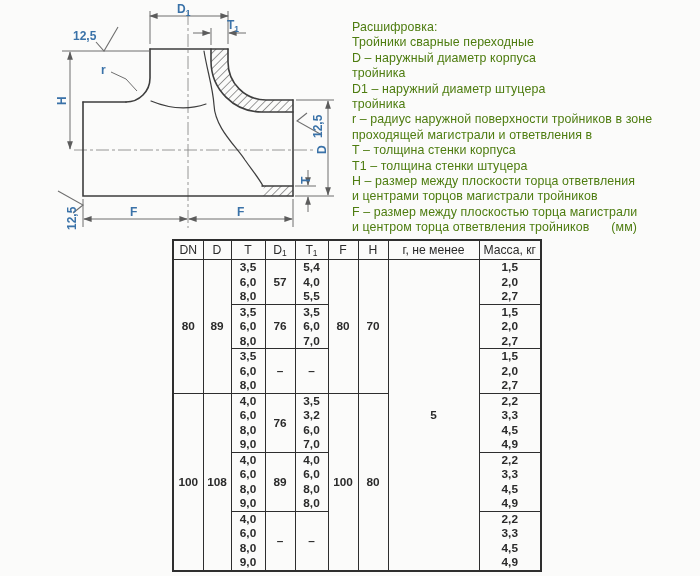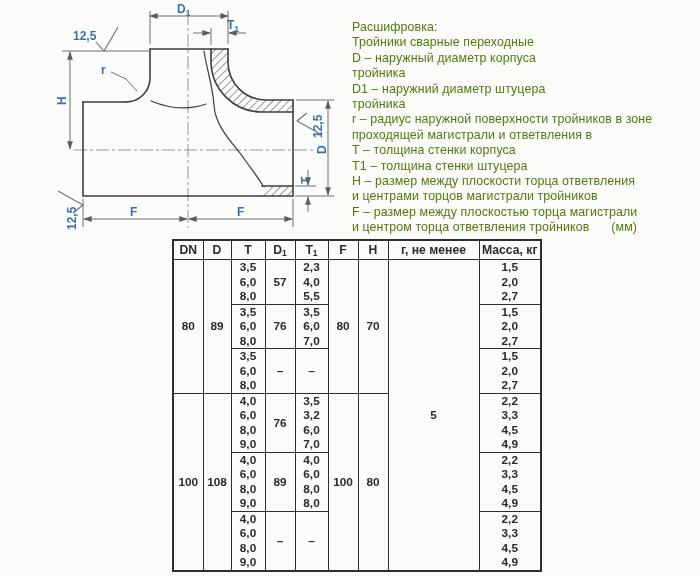--- a/index.html
+++ b/index.html
@@ -40,21 +40,21 @@
   .spec-table col.c-d1  { width:30px; }
   .spec-table col.c-t1  { width:33px; }
   .spec-table col.c-f   { width:30px; }
   .spec-table col.c-h   { width:30px; }
   .spec-table col.c-r   { width:91px; }
   .spec-table col.c-m   { width:62px; }
   .spec-table th, .spec-table td {
     border:1.5px solid #2e2e2e; text-align:center; vertical-align:middle;
     padding:0;
   }
-  .spec-table th { height:18px; font-size:12.2px; font-weight:700; }
+  .spec-table th { height:18px; font-size:12.2px; font-weight:400; }
   .spec-table th .hsub { font-size:8.5px; vertical-align:-2px; }
   .spec-table td .ln { line-height:14.5px; height:14.5px; }
 </style>
 </head>
 <body>
 
 <div class="page">
 
   <svg class="diagram" width="348" height="236" viewBox="0 0 348 236">
     <defs>
@@ -178,21 +178,21 @@
         <tr>
           <td rowspan="3">80</td>
           <td rowspan="3">89</td>
           <td>
             <div class="ln">3,5</div>
             <div class="ln">6,0</div>
             <div class="ln">8,0</div>
           </td>
           <td>57</td>
           <td>
-            <div class="ln">2,3</div>
+            <div class="ln">5,4</div>
             <div class="ln">4,0</div>
             <div class="ln">5,5</div>
           </td>
           <td rowspan="3">80</td>
           <td rowspan="3">70</td>
           <td rowspan="6">5</td>
           <td>
             <div class="ln">1,5</div>
             <div class="ln">2,0</div>
             <div class="ln">2,7</div>

